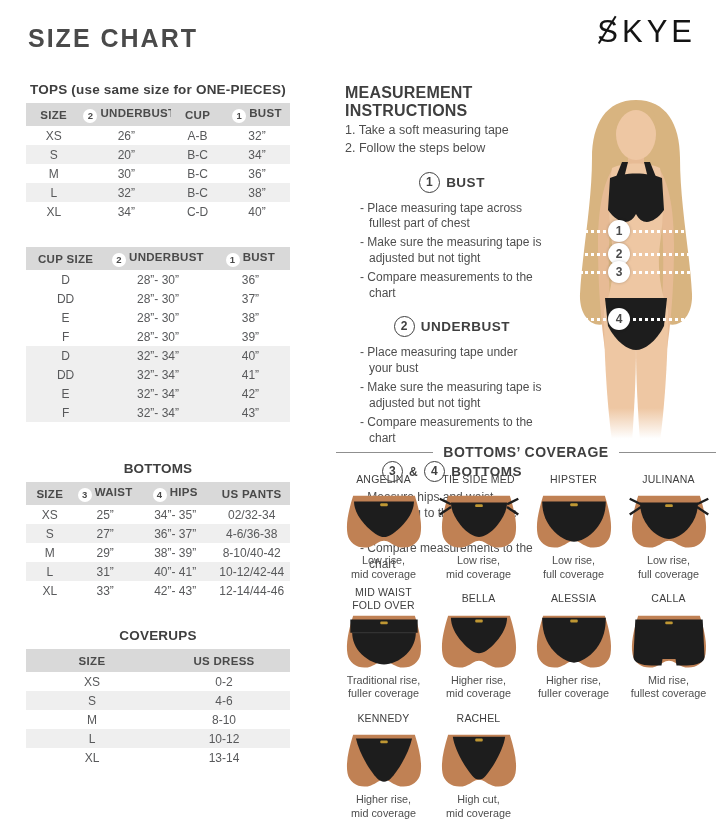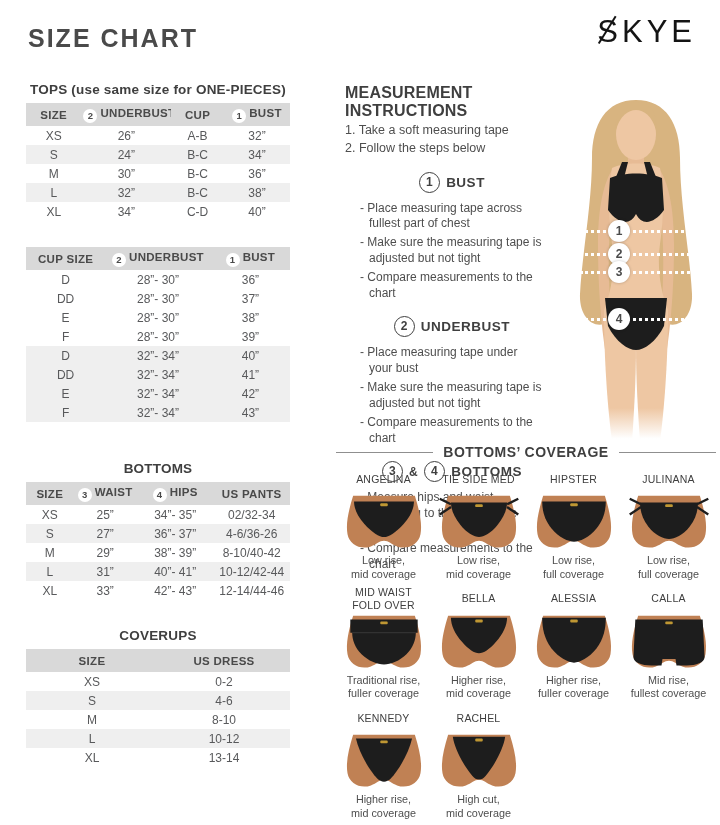--- a/index.html
+++ b/index.html
@@ -99,21 +99,21 @@
         </thead>
         <tbody>
           <tr>
             <td>XS</td>
             <td>26”</td>
             <td>A-B</td>
             <td>32”</td>
           </tr>
           <tr class="shaded">
             <td>S</td>
-            <td>24”</td>
+            <td>20”</td>
             <td>B-C</td>
             <td>34”</td>
           </tr>
           <tr>
             <td>M</td>
             <td>30”</td>
             <td>B-C</td>
             <td>36”</td>
           </tr>
           <tr class="shaded">
@@ -210,21 +210,21 @@
           <tr>
             <td>XS</td>
             <td>25”</td>
             <td>34”- 35”</td>
             <td>02/32-34</td>
           </tr>
           <tr class="shaded">
             <td>S</td>
             <td>27”</td>
             <td>36”- 37”</td>
-            <td>4-6/36-26</td>
+            <td>4-6/36-38</td>
           </tr>
           <tr>
             <td>M</td>
             <td>29”</td>
             <td>38”- 39”</td>
             <td>8-10/40-42</td>
           </tr>
           <tr class="shaded">
             <td>L</td>
             <td>31”</td>

